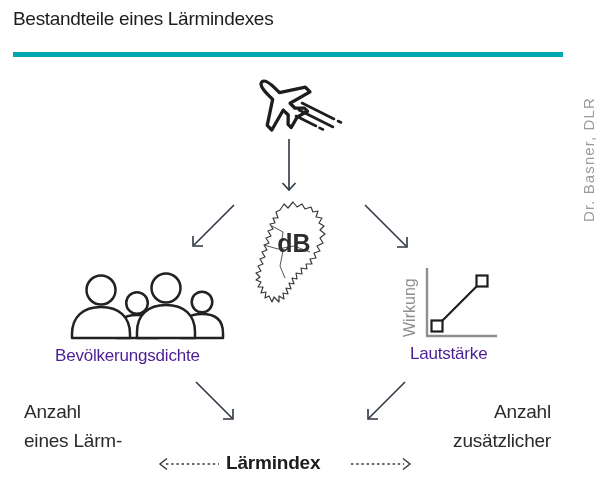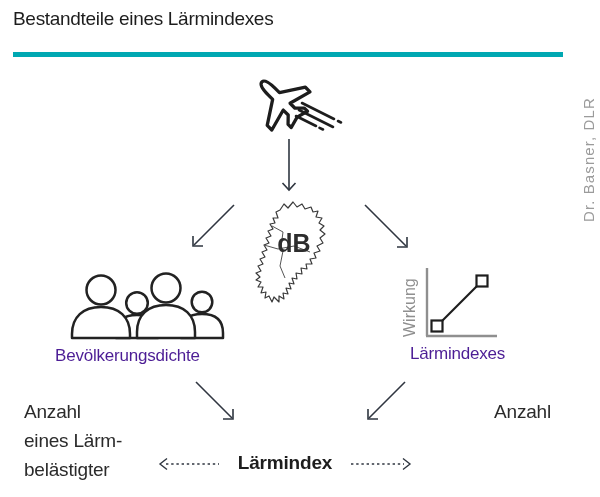--- a/index.html
+++ b/index.html
@@ -13,21 +13,21 @@
   #credit{
     left:580px;top:70px;height:152px;
     writing-mode:vertical-rl;transform:rotate(180deg);
     font-size:15px;letter-spacing:1.1px;color:#9b9b9b;white-space:nowrap;
   }
   .muted-label{font-size:17px;color:#4c1d95;text-align:left;letter-spacing:-0.2px;}
   #population-label{left:55px;top:346px;width:190px;}
   #chart-xlabel{left:410px;top:344px;width:105px;}
   #left-result{left:24px;top:398px;font-size:19px;line-height:28.8px;color:#2b2b2b;letter-spacing:-0.2px;}
   #right-result{left:420px;top:398px;width:131px;text-align:right;font-size:19px;line-height:28.8px;color:#2b2b2b;letter-spacing:-0.2px;}
-  #index-label{left:226px;top:452px;width:118px;text-align:center;font-size:19px;font-weight:bold;color:#1d1d1d;letter-spacing:-0.2px;}
+  #index-label{left:226px;top:452px;width:118px;text-align:left;font-size:19px;font-weight:bold;color:#1d1d1d;letter-spacing:-0.2px;}
   svg{display:block;}
 </style>
 </head>
 <body>
 
 <div id="stage">
 
   <div id="title" class="abs">Bestandteile eines Lärmindexes</div>
   <div id="accent-rule" class="abs"></div>
 
@@ -78,21 +78,21 @@
     <g stroke="#8f8f8f" stroke-width="2.4" fill="none">
       <path d="M29,13 L29,81"></path>
       <path d="M28,81 L99,81"></path>
     </g>
     <path d="M42,68 L81,29" stroke="#1d1d1d" stroke-width="2.2" fill="none"></path>
     <g fill="#ffffff" stroke="#1d1d1d" stroke-width="2.2">
       <rect x="33.5" y="65.5" width="11" height="11"></rect>
       <rect x="78.5" y="20.5" width="11" height="11"></rect>
     </g>
   </svg>
-  <div id="chart-xlabel" class="abs muted-label">Lärmindexes</div>
+  <div id="chart-xlabel" class="abs muted-label">Lautstärke</div>
 
   <svg class="abs" style="left:0;top:0;pointer-events:none;" width="600" height="497" viewBox="0 0 600 497">
     <g stroke="#2f3640" stroke-width="1.6" fill="none">
 
       <g>
         <path d="M289,139 L289,189"></path>
         <path d="M282.5,183 L289,190 L295.5,183"></path>
       </g>
 
       <g>
@@ -123,22 +123,22 @@
       <g stroke-width="1.4">
         <path d="M351,464 L404,464" stroke-dasharray="2.4 2.8"></path>
         <path d="M403,458.5 L410,464 L403,469.5"></path>
       </g>
     </g>
   </svg>
 
   <div id="left-result" class="abs">
     <div>Anzahl</div>
     <div>eines Lärm-</div>
-    <div>belästigter</div>
   </div>
 
   <div id="index-label" class="abs">Lärmindex</div>
 
   <div id="right-result" class="abs">
     <div>Anzahl</div>
+    <div>zusätzlicher</div>
   </div>
 
 </div>
 
 </body></html>

